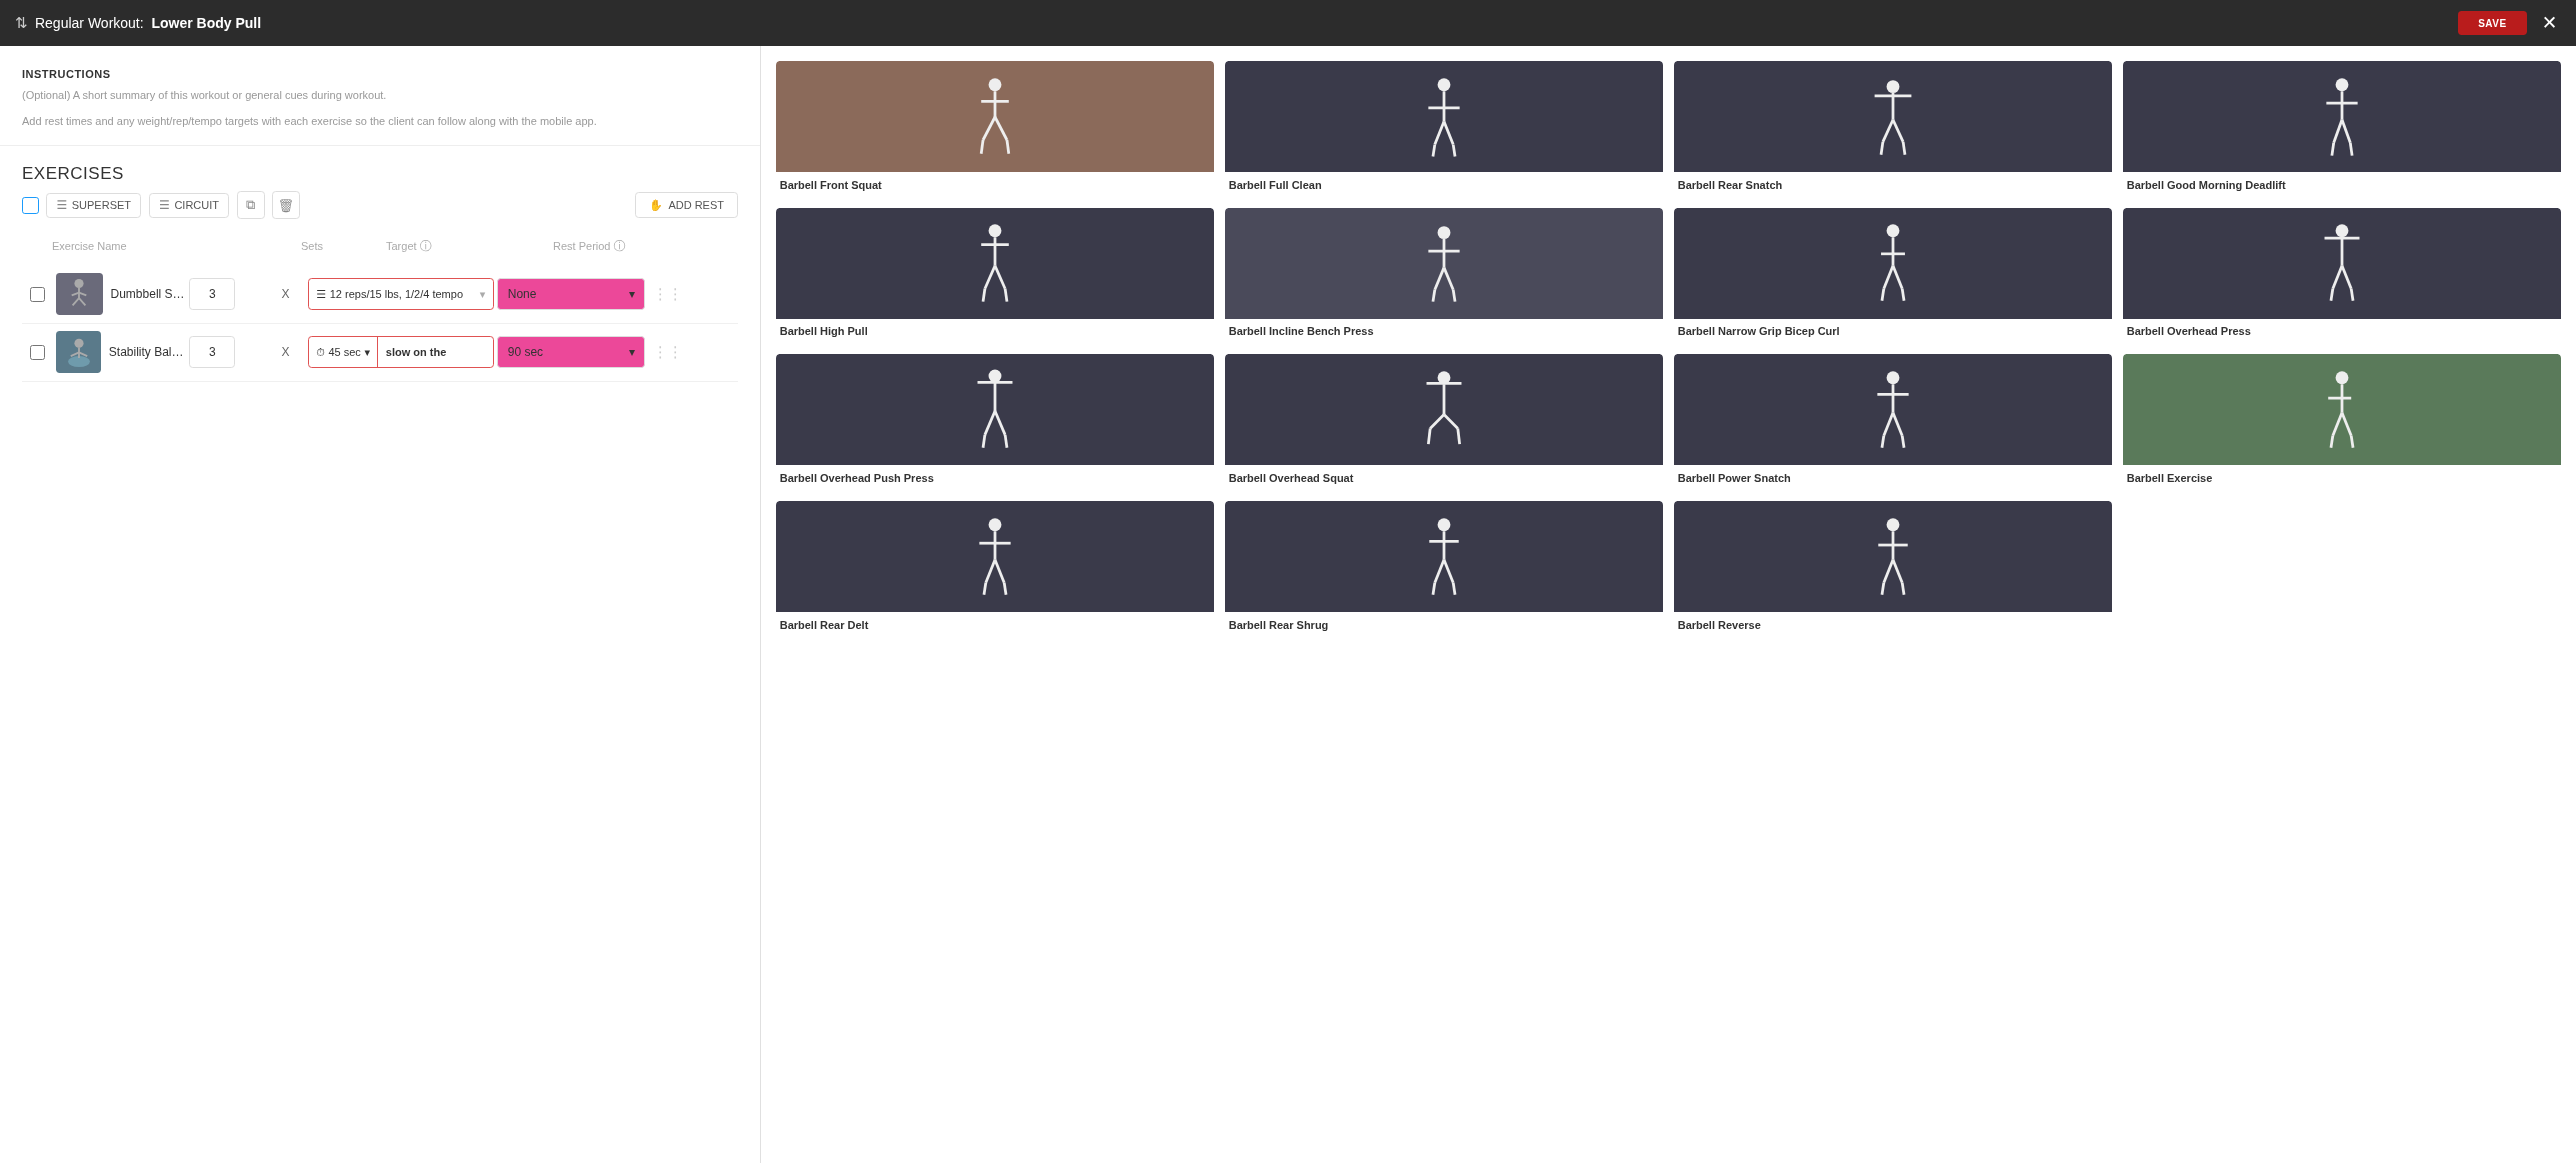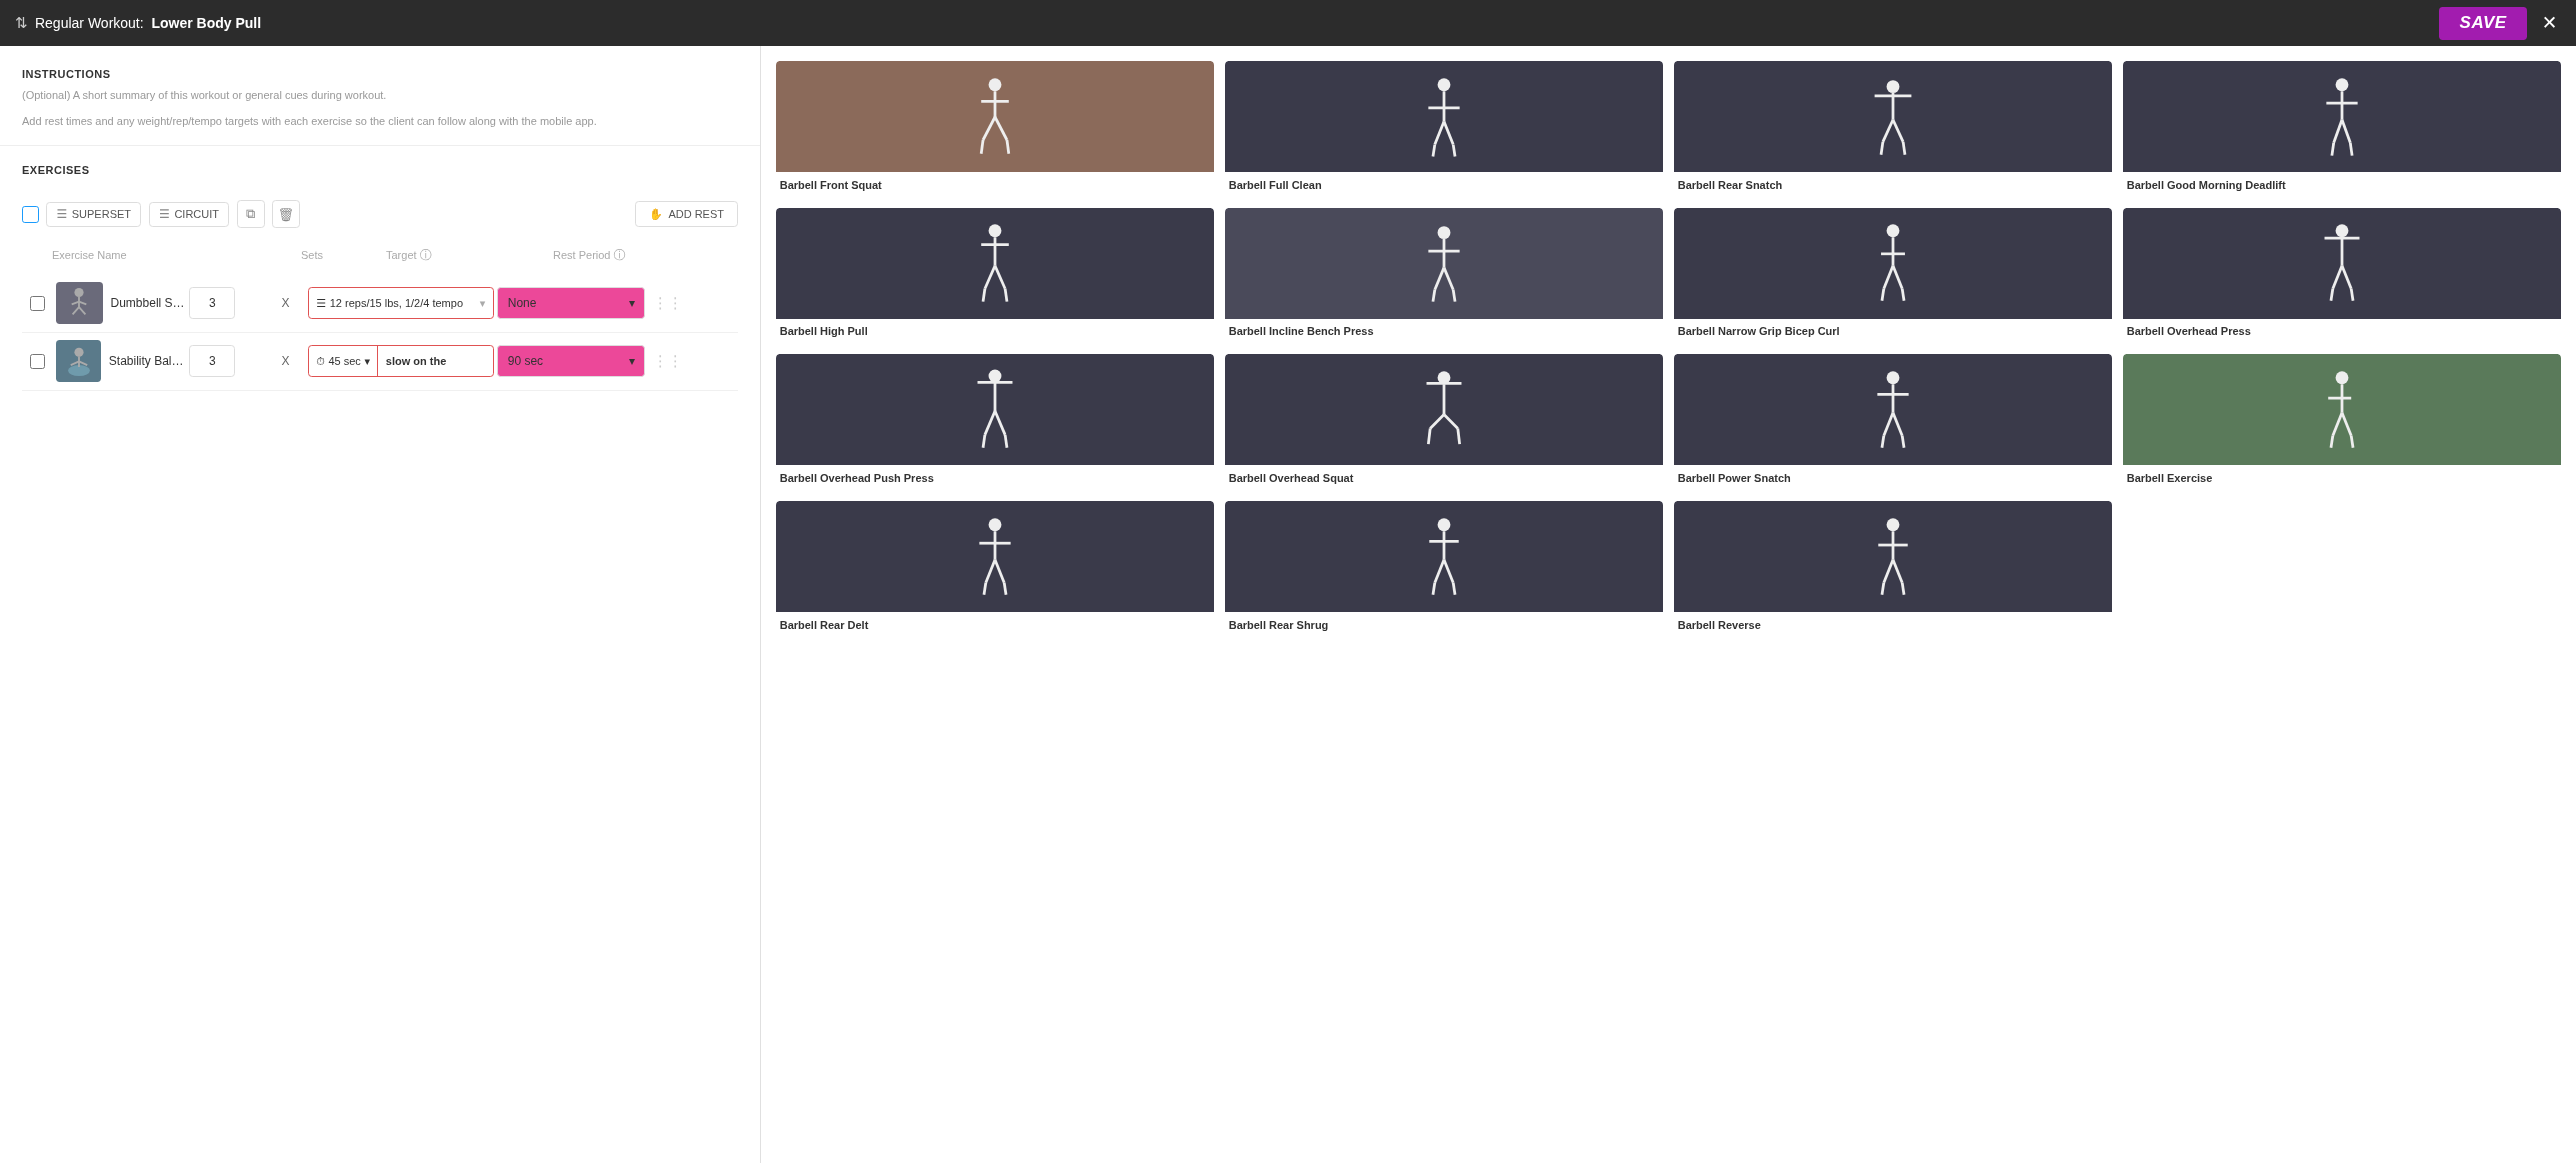--- a/index.html
+++ b/index.html
@@ -13,30 +13,29 @@
       align-items: center;
       padding: 0 15px;
       justify-content: space-between;
       flex-shrink: 0;
     }
     .top-bar-left { display: flex; align-items: center; gap: 7.4px; }
     .top-bar-title { color: #fff; font-size: 14px; }
     .top-bar-title strong { color: #fff; font-weight: 700; }
     .top-bar-right { display: flex; align-items: center; gap: 11px; }
     .save-btn {
-      background: #a21caf;
+      background: #b91c1c;
       color: #fff;
       border: none;
       padding: 6.5px 20.4px;
       border-radius: 3.7px;
-      font-size: 17px;
+      font-size: 10px;
       font-weight: 600;
       cursor: pointer;
       letter-spacing: 0.5px;
-      font-style: italic;
     }
     .close-btn {
       background: none;
       border: none;
       color: #fff;
       font-size: 18.6px;
       cursor: pointer;
       line-height: 1;
       padding: 3.7px;
     }
@@ -80,25 +79,25 @@
       font-size: 11px;
       color: #999;
       line-height: 1.5;
     }
 
     
     .exercises-section {
       padding: 18.6px 22px;
     }
     .exercises-title {
-      font-size: 11px;
-      font-weight: 700;
+      font-size: 17px;
+      font-weight: 400;
       color: #333;
       letter-spacing: 0.5px;
-      margin-bottom: 24px;
+      margin-bottom: 7px;
     }
 
     
     .exercise-toolbar {
       display: flex;
       align-items: center;
       gap: 7.4px;
       margin-bottom: 15px;
     }
     .check-box {

